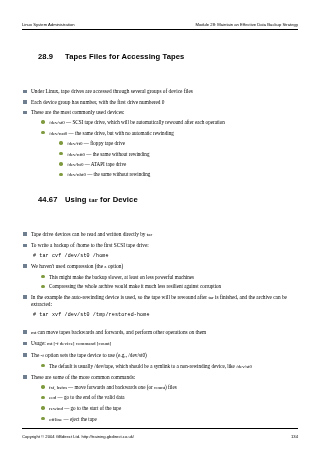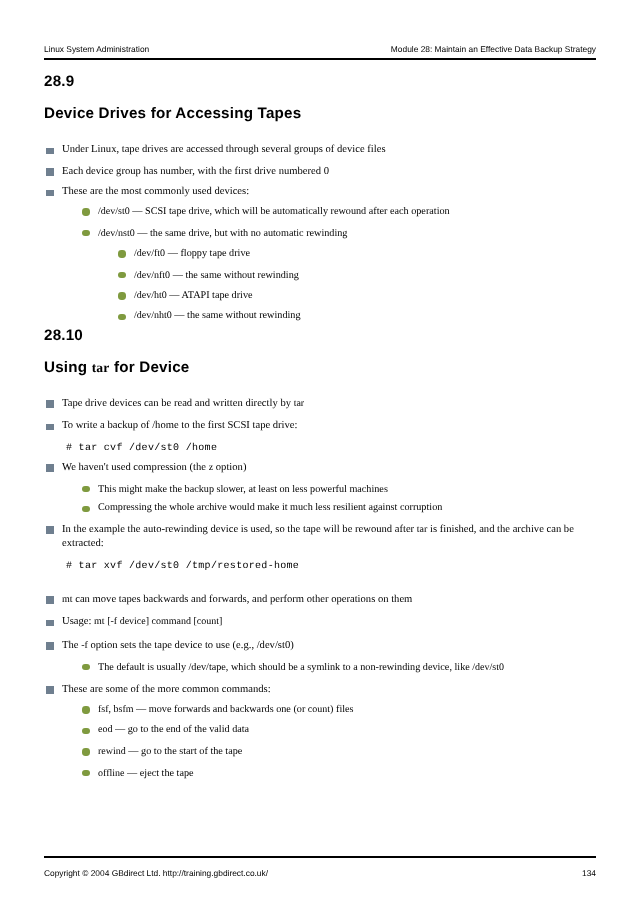--- a/index.html
+++ b/index.html
@@ -66,27 +66,26 @@
     position: absolute;
     top: 36px;
     left: 22px;
     right: 22px;
     bottom: 30px;
   }
   h2.sect {
     font-family: "Liberation Sans", sans-serif;
     font-weight: bold;
     font-size: 7.6px;
-    margin: 0;
+    margin: 16px;
     padding: 0;
     letter-spacing: 0.1px;
     display: flex;
     align-items: baseline;
     gap: 7px;
-    flex-direction: column;
   }
   h2.sect .num { display: inline-block; min-width: 20px; }
   .sect-gap-before { margin-top: 13px; }
   .sect-gap-after { height: 7px; }
 
   ul.lvl1, ul.lvl2, ul.lvl3 {
     list-style: none;
     margin: 0;
     padding: 0;
   }
@@ -162,21 +161,21 @@
   <div class="header">
     <span>Linux System Administration</span>
     <span>Module 28:  Maintain an Effective Data Backup Strategy</span>
   </div>
   <div class="header-rule"></div>
 
   <div class="content">
 
     <h2 class="sect">
       <span class="num">28.9</span>
-      <span>Device Drives for Accessing Tapes</span>
+      <span>Tapes Files for Accessing Tapes</span>
     </h2>
     <div class="sect-gap-after"></div>
 
     <ul class="lvl1">
       <li>
         <span>Under Linux, tape drives are accessed through several groups of device files</span>
       </li>
       <li>
         <span>Each device group has number, with the first drive numbered 0</span>
       </li>
@@ -201,21 +200,21 @@
               <li>
                 <span class="code">/dev/nht0</span><span> — the same without rewinding</span>
               </li>
             </ul>
           </li>
         </ul>
       </li>
     </ul>
 
     <h2 class="sect sect-gap-before">
-      <span class="num">28.10</span>
+      <span class="num">44.67</span>
       <span><span>Using </span><span class="code" style="font-size:6.8px">tar</span><span> for Device</span></span>
     </h2>
     <div class="sect-gap-after"></div>
 
     <ul class="lvl1">
       <li>
         <span>Tape drive devices can be read and written directly by </span><span class="code">tar</span>
       </li>
       <li>
         <span>To write a backup of /home to the first SCSI tape drive:</span>

